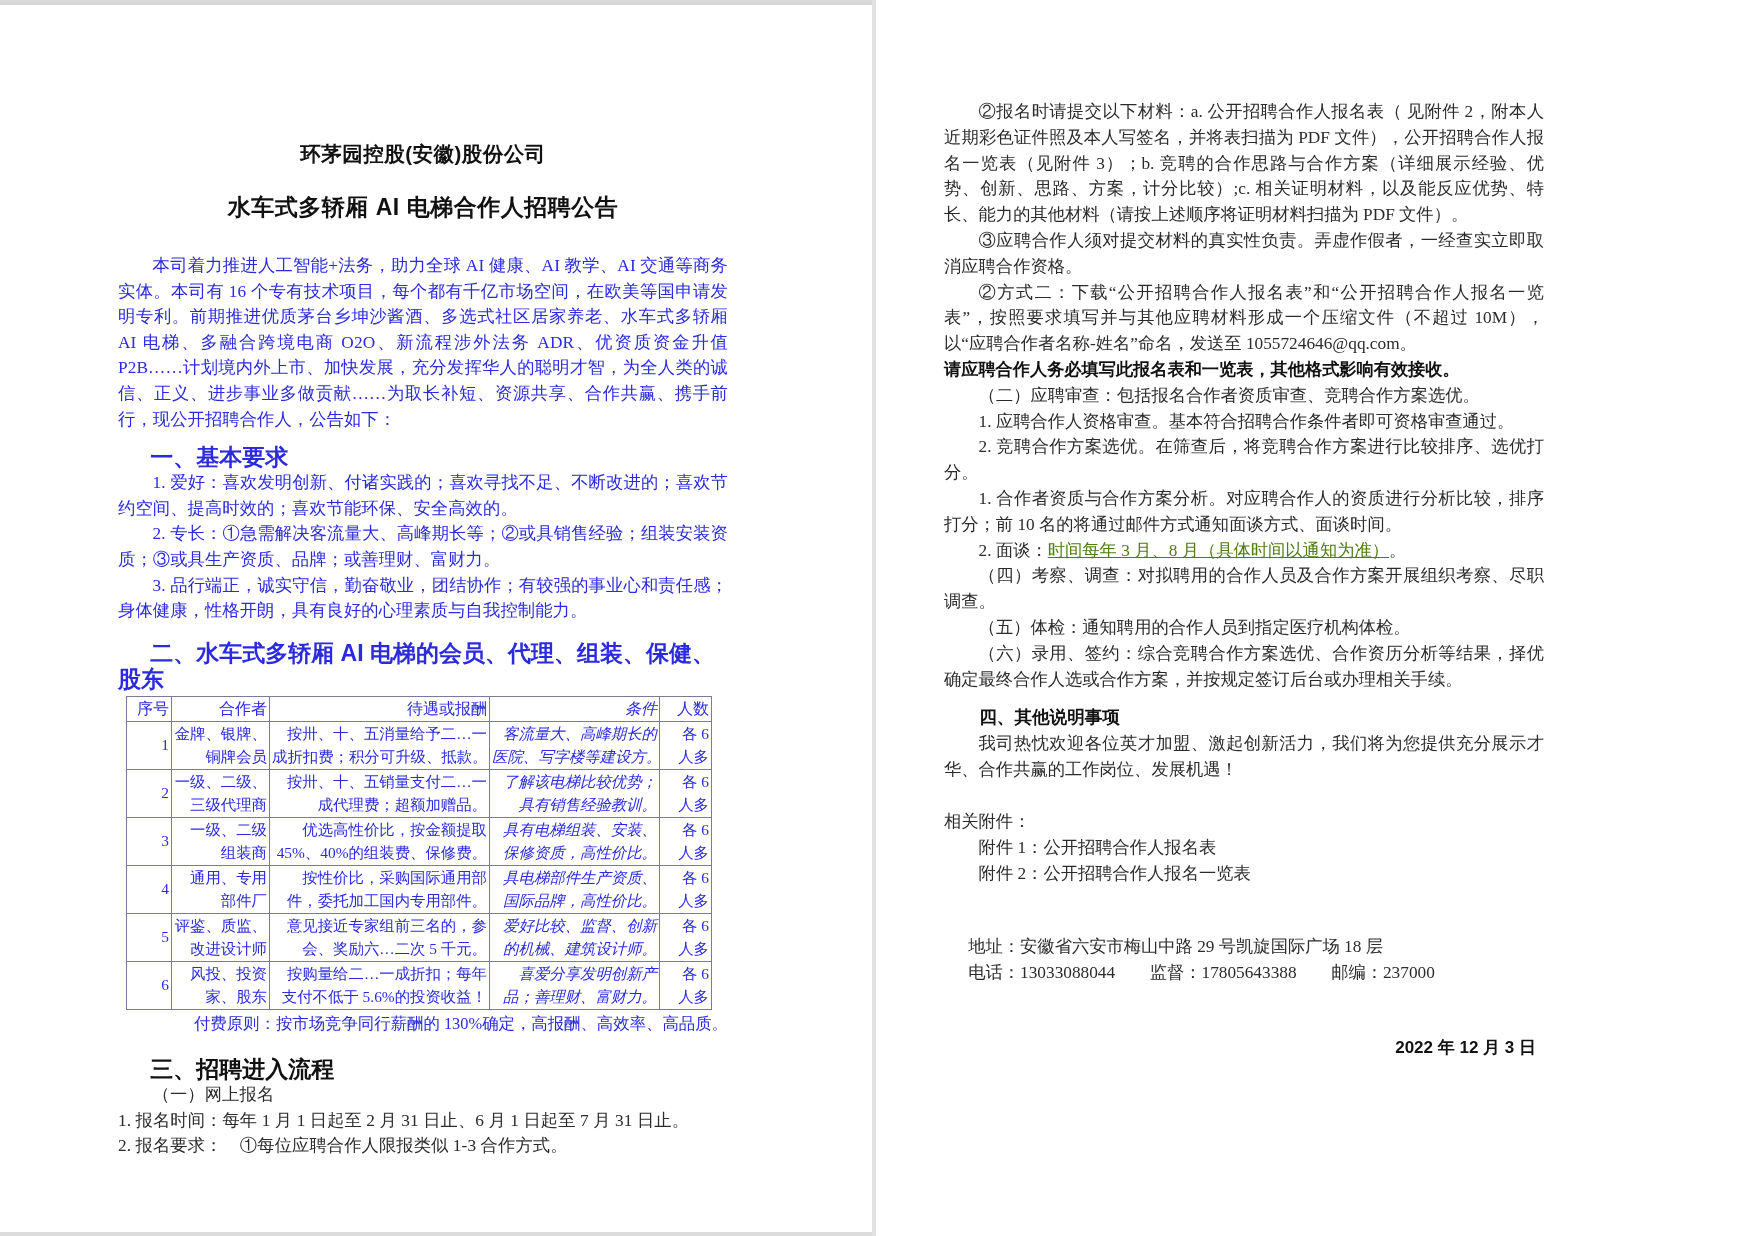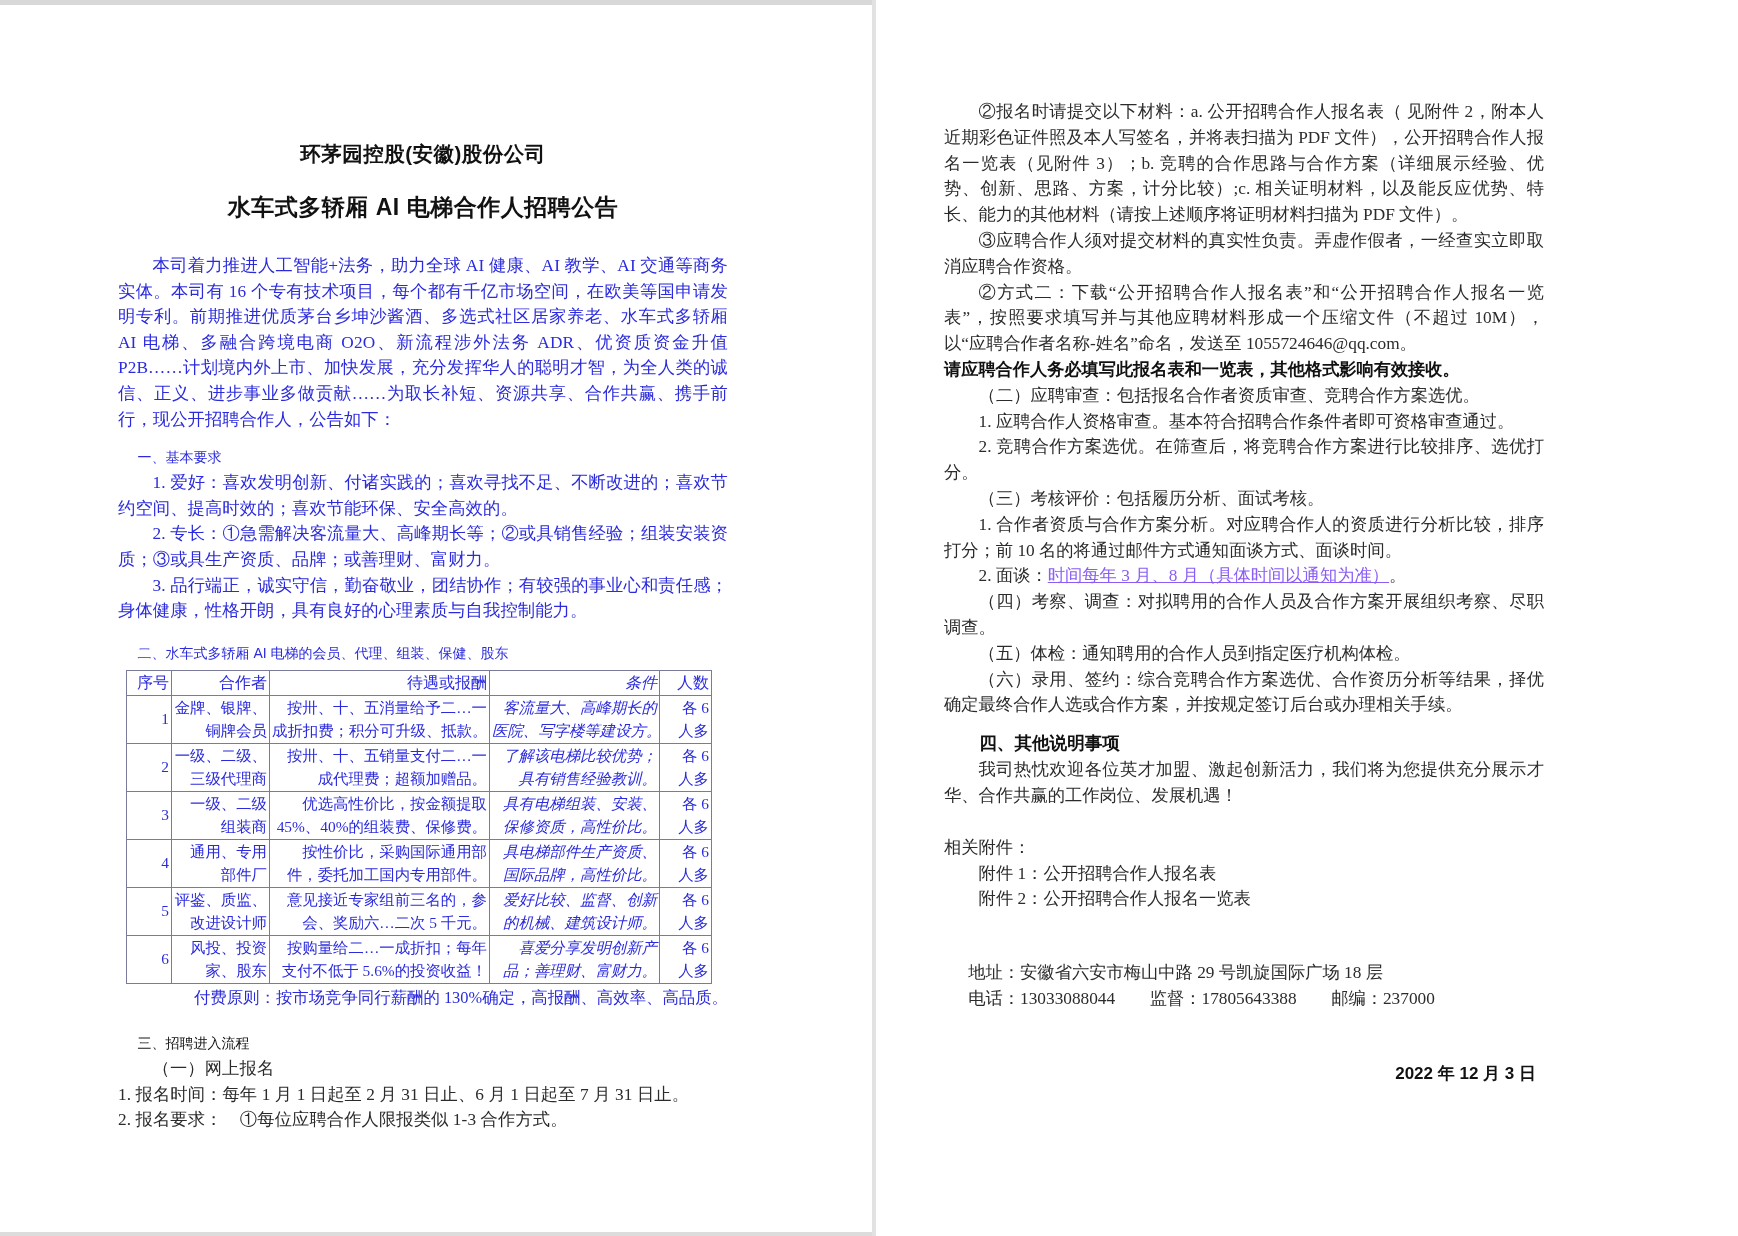--- a/index.html
+++ b/index.html
@@ -86,22 +86,22 @@
     line-height: 25.6px;
     margin: 0;
     text-align: justify;
     text-justify: inter-ideograph;
     letter-spacing: 0.1px;
   }
   p.indent { text-indent: 2em; }
 
   h3.sect {
     font-family: "Liberation Sans", "DejaVu Sans", sans-serif;
-    font-weight: normal;
-    font-size: 14px;
+    font-weight: bold;
+    font-size: 23px;
     margin: 0;
     padding: 0;
     text-indent: 1.4em;
     line-height: 26px;
     color: #111111;
   }
   h3.sect.blue-head { color: #2b2bdd; }
 
   .u { text-decoration: underline; }
 
@@ -159,21 +159,21 @@
   }
   h3.rsect {
     font-family: "Liberation Sans", "DejaVu Sans", sans-serif;
     font-weight: bold;
     font-size: 17.6px;
     margin: 0;
     text-indent: 2em;
     line-height: 27px;
     color: #111111;
   }
-  .blue-inline { color: #8b5cf6; }
+  .blue-inline { color: #4d7c0f; }
   .sign {
     text-align: right;
     font-family: "Liberation Sans", "DejaVu Sans", sans-serif;
     font-weight: bold;
     font-size: 17px;
     line-height: 27px;
     color: #111111;
     margin: 0;
     padding-right: 8px;
   }
@@ -359,21 +359,20 @@
 
 
       <p class="rbody indent">②方式二：下载“公开招聘合作人报名表”和“公开招聘合作人报名一览表”，按照要求填写并与其他应聘材料形成一个压缩文件（不超过 10M），以“应聘合作者名称-姓名”命名，发送至 1055724646@qq.com。</p>
 
       <p class="rbody bold-line">请应聘合作人务必填写此报名表和一览表，其他格式影响有效接收。</p>
 
       <p class="rbody indent">（二）应聘审查：包括报名合作者资质审查、竞聘合作方案选优。</p>
       <p class="rbody indent">1. 应聘合作人资格审查。基本符合招聘合作条件者即可资格审查通过。</p>
       <p class="rbody indent">2. 竞聘合作方案选优。在筛查后，将竞聘合作方案进行比较排序、选优打分。</p>
 
-      <p class="rbody indent">（三）考核评价：包括履历分析、面试考核。</p>
       <p class="rbody indent">1. 合作者资质与合作方案分析。对应聘合作人的资质进行分析比较，排序打分；前 10 名的将通过邮件方式通知面谈方式、面谈时间。</p>
 
       <p class="rbody indent"><span>2. 面谈：</span><span class="blue-inline u">时间每年 3 月、8 月（具体时间以通知为准）</span><span>。</span></p>
 
       <p class="rbody indent">（四）考察、调查：对拟聘用的合作人员及合作方案开展组织考察、尽职调查。</p>
       <p class="rbody indent">（五）体检：通知聘用的合作人员到指定医疗机构体检。</p>
       <p class="rbody indent">（六）录用、签约：综合竞聘合作方案选优、合作资历分析等结果，择优确定最终合作人选或合作方案，并按规定签订后台或办理相关手续。</p>
 
       <div class="spacer-12"></div>
       <h3 class="rsect">四、其他说明事项</h3>

